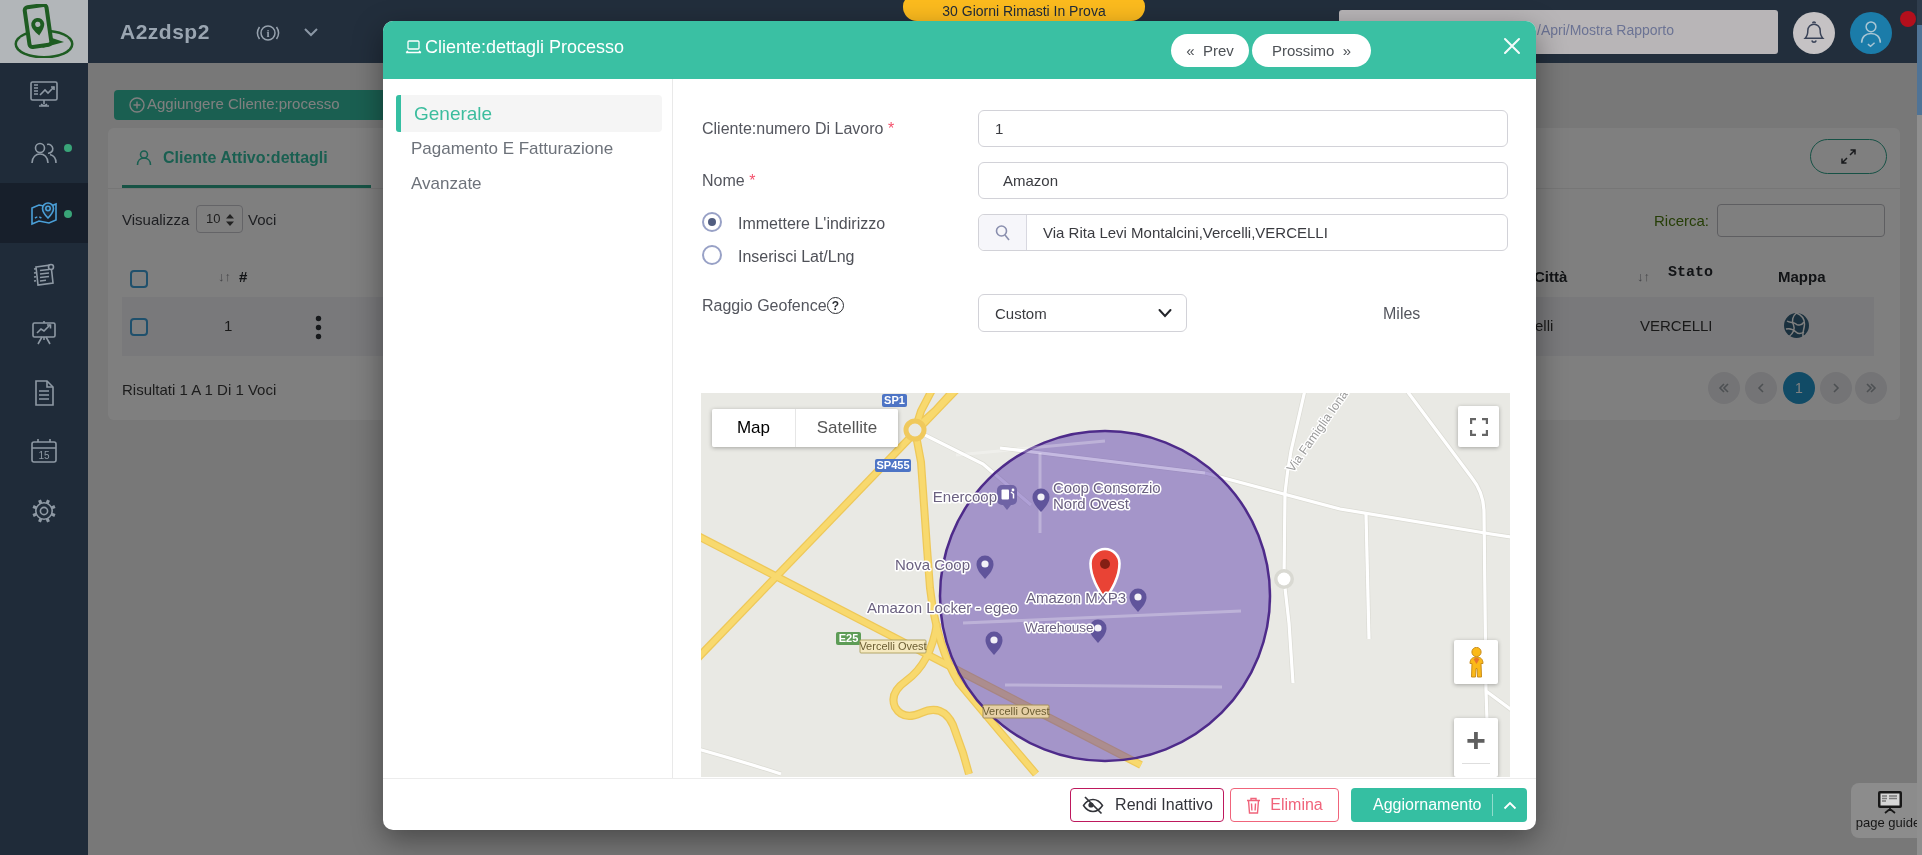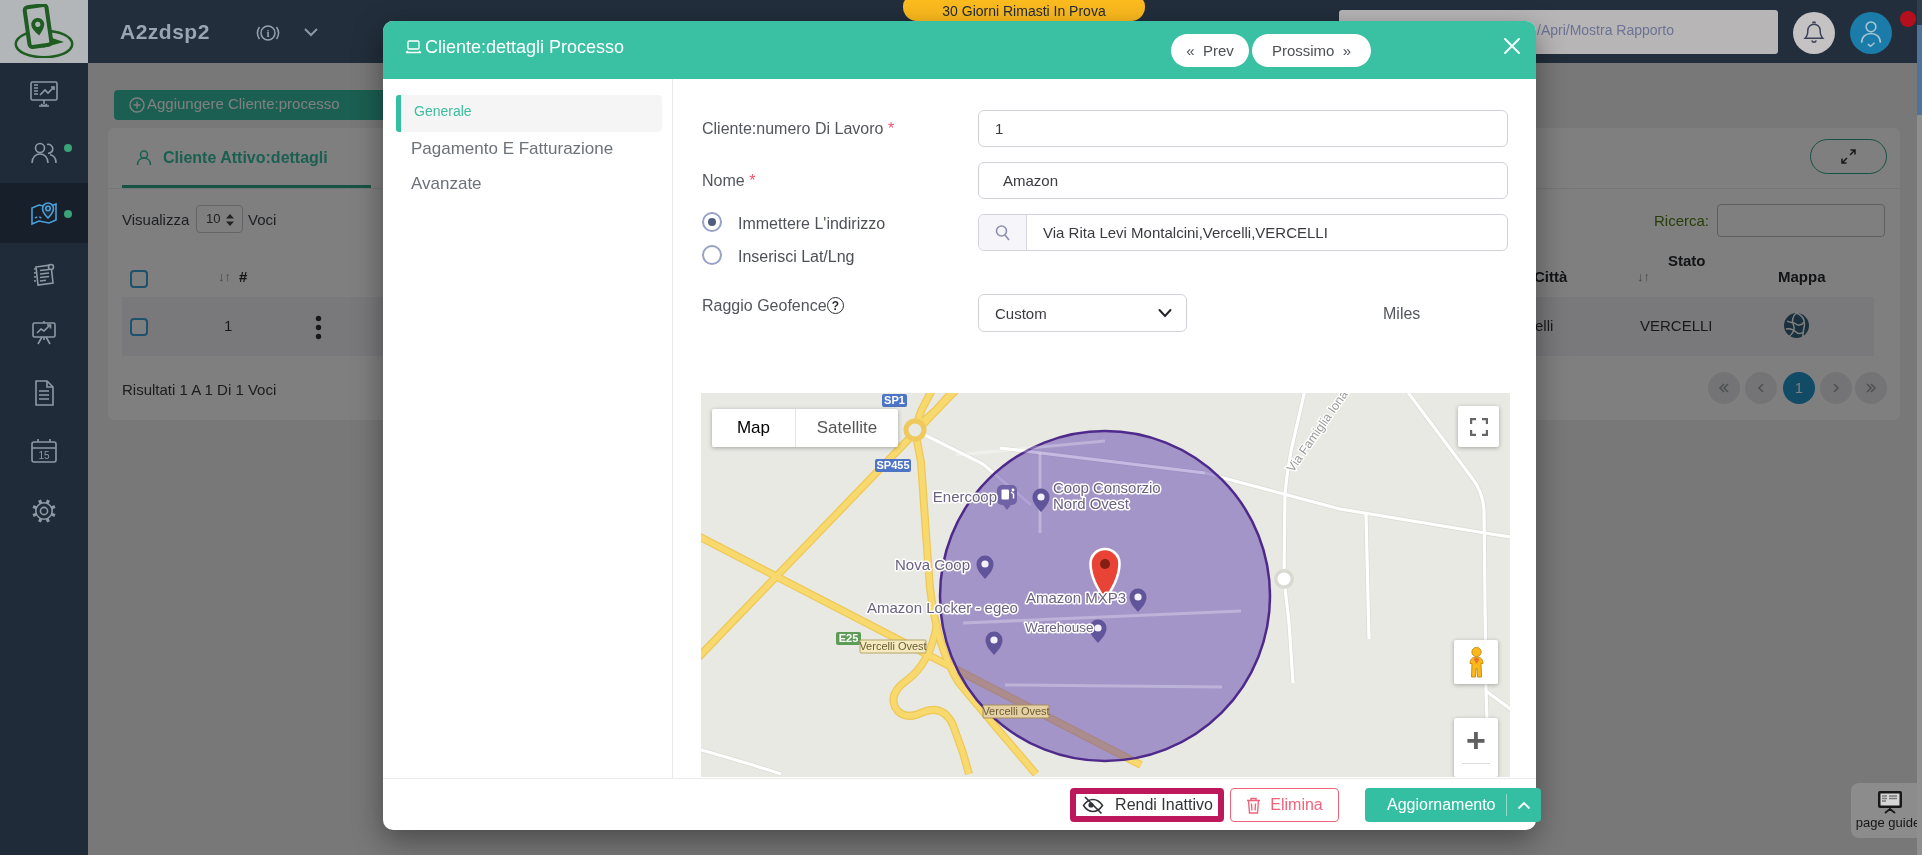--- a/index.html
+++ b/index.html
@@ -47,21 +47,21 @@
   #mtitle { position:absolute; left:42px; top:16px; color:#fff; font-size:18px; }
   .pill { position:absolute; top:13px; height:33px; background:#fff; border-radius:17px; font-size:15px; color:#4d5156; text-align:center; line-height:33px; }
   #prev { left:788px; width:78px; }
   #next { left:869px; width:119px; }
   #mclose { position:absolute; left:1120px; top:16px; opacity:0.95; }
 
   
   #mdivider { position:absolute; left:289px; top:58px; width:1px; height:699px; background:#e9e9e9; }
   #gen { position:absolute; left:13px; top:74px; width:266px; height:37px; background:#f5f5f5; border-radius:4px; }
   #genbar { position:absolute; left:13px; top:74px; width:5px; height:37px; background:#35bfa2; border-radius:3px 0 0 3px; }
-  #gen span { position:absolute; left:18px; top:8px; color:#3cbd9e; font-size:14px; }
+  #gen span { position:absolute; left:18px; top:8px; color:#3cbd9e; font-size:19px; }
   .mitem { position:absolute; left:28px; font-size:17px; color:#6d727a; }
 
   
   .flabel { position:absolute; font-size:16px; color:#54565e; }
   .req { color:#f4516c; }
   .finput { position:absolute; border:1px solid #d2d2d8; border-radius:6px; background:#fff; font-size:15px; color:#3a3b40; padding-left:16px; display:flex; align-items:center; }
 
   .radio { position:absolute; width:20px; height:20px; border:2px solid #98a1c6; border-radius:50%; background:#fff; }
   .rdot { position:absolute; left:4px; top:4px; width:8px; height:8px; border-radius:50%; background:#515d80; }
   #searchprefix { position:absolute; left:596px; top:194px; width:48px; height:35px; background:#f6f6fa; border-right:1px solid #d8d8e0; border-radius:6px 0 0 6px; display:flex; align-items:center; justify-content:center; }
@@ -75,23 +75,23 @@
   .gctl { position:absolute; background:#fff; border-radius:2px; box-shadow:0 1px 4px rgba(0,0,0,0.3); display:flex; align-items:center; justify-content:center; }
   #fsctl { left:757px; top:13px; width:41px; height:41px; }
   #pegman { left:753px; top:247px; width:44px; height:44px; }
   #zoomctl { left:753px; top:325px; width:44px; height:59px; flex-direction:column; justify-content:flex-start; }
   #zplus { font-size:34px; color:#5f5f5f; line-height:44px; height:44px; font-weight:bold; }
   #zline { width:28px; height:1px; background:#dedede; margin-top:1px; }
 
   
   #mfootline { position:absolute; left:0; top:757px; width:1153px; height:1px; background:#ececec; }
   .fbtn { position:absolute; top:767px; height:34px; border-radius:4px; font-size:16px; display:flex; align-items:center; justify-content:center; }
-  #binactive { left:687px; width:154px; border:6px solid #be185d; color:#33343a; background:#fff; }
+  #binactive { left:687px; width:154px; border:1px solid #be185d; color:#33343a; background:#fff; }
   #bdelete { left:847px; width:109px; border:1px solid #f0647b; color:#f0647b; background:#fff; }
-  #bupdate { left:968px; width:176px; background:#35bfa2; color:#fff; border:none;margin-left:14px; }
+  #bupdate { left:968px; width:176px; background:#35bfa2; color:#fff; border:none; }
 </style>
 </head>
 <body>
 
 <div id="content">
   <div id="addbtn">
     <svg style="position:absolute;left:15px;top:7px;" width="16" height="16" viewBox="0 0 16 16" fill="none" stroke="#fff" stroke-width="1.4">
         <circle cx="8" cy="8" r="7"></circle>
         <path d="M8,4.5 v7 M4.5,8 h7"></path>
       </svg>
@@ -112,21 +112,21 @@
       <svg style="position:absolute;right:7px;top:7px;" width="10" height="14" viewBox="0 0 10 14" fill="#444">
           <path d="M1,5.5 L5,1 L9,5.5 z M1,8.5 L5,13 L9,8.5 z"></path>
         </svg>
     </div>
     <div style="position:absolute;left:140px;top:83px;font-size:15px;color:#3c3e44;">Voci</div>
     <div class="cb" style="left:22px;top:142px;"></div>
     <span style="position:absolute;left:110px;top:141px;font-size:13px;color:#8b8b92;">↓↑</span>
     <span class="th" style="position:absolute;left:131px;top:140px;">#</span>
     <span class="th" style="position:absolute;left:1426px;top:140px;">Città</span>
     <span style="position:absolute;left:1529px;top:141px;font-size:13px;color:#8b8b92;">↓↑</span>
-    <span class="th" style="position:absolute;left:1560px;top:124px;">Stato</span>
+    <span class="th" style="position:absolute;left:1560px;top:136px;font-family:Liberation Mono, monospace;">Stato</span>
     <span class="th" style="position:absolute;left:1670px;top:140px;">Mappa</span>
     <div style="position:absolute;left:14px;top:169px;width:1752px;height:59px;background:#f3f3f7;"></div>
     <div class="cb" style="left:22px;top:190px;"></div>
     <span style="position:absolute;left:116px;top:189px;font-size:15px;color:#333;">1</span>
     <svg style="position:absolute;left:207px;top:187px;" width="7" height="26" viewBox="0 0 7 26">
         <circle cx="3.5" cy="3.5" r="2.7" fill="#2e3338"></circle>
         <circle cx="3.5" cy="12.5" r="2.7" fill="#2e3338"></circle>
         <circle cx="3.5" cy="21.5" r="2.7" fill="#2e3338"></circle>
       </svg>
     <span style="position:absolute;left:1397px;top:189px;font-size:15px;color:#333;">Vercelli</span>

